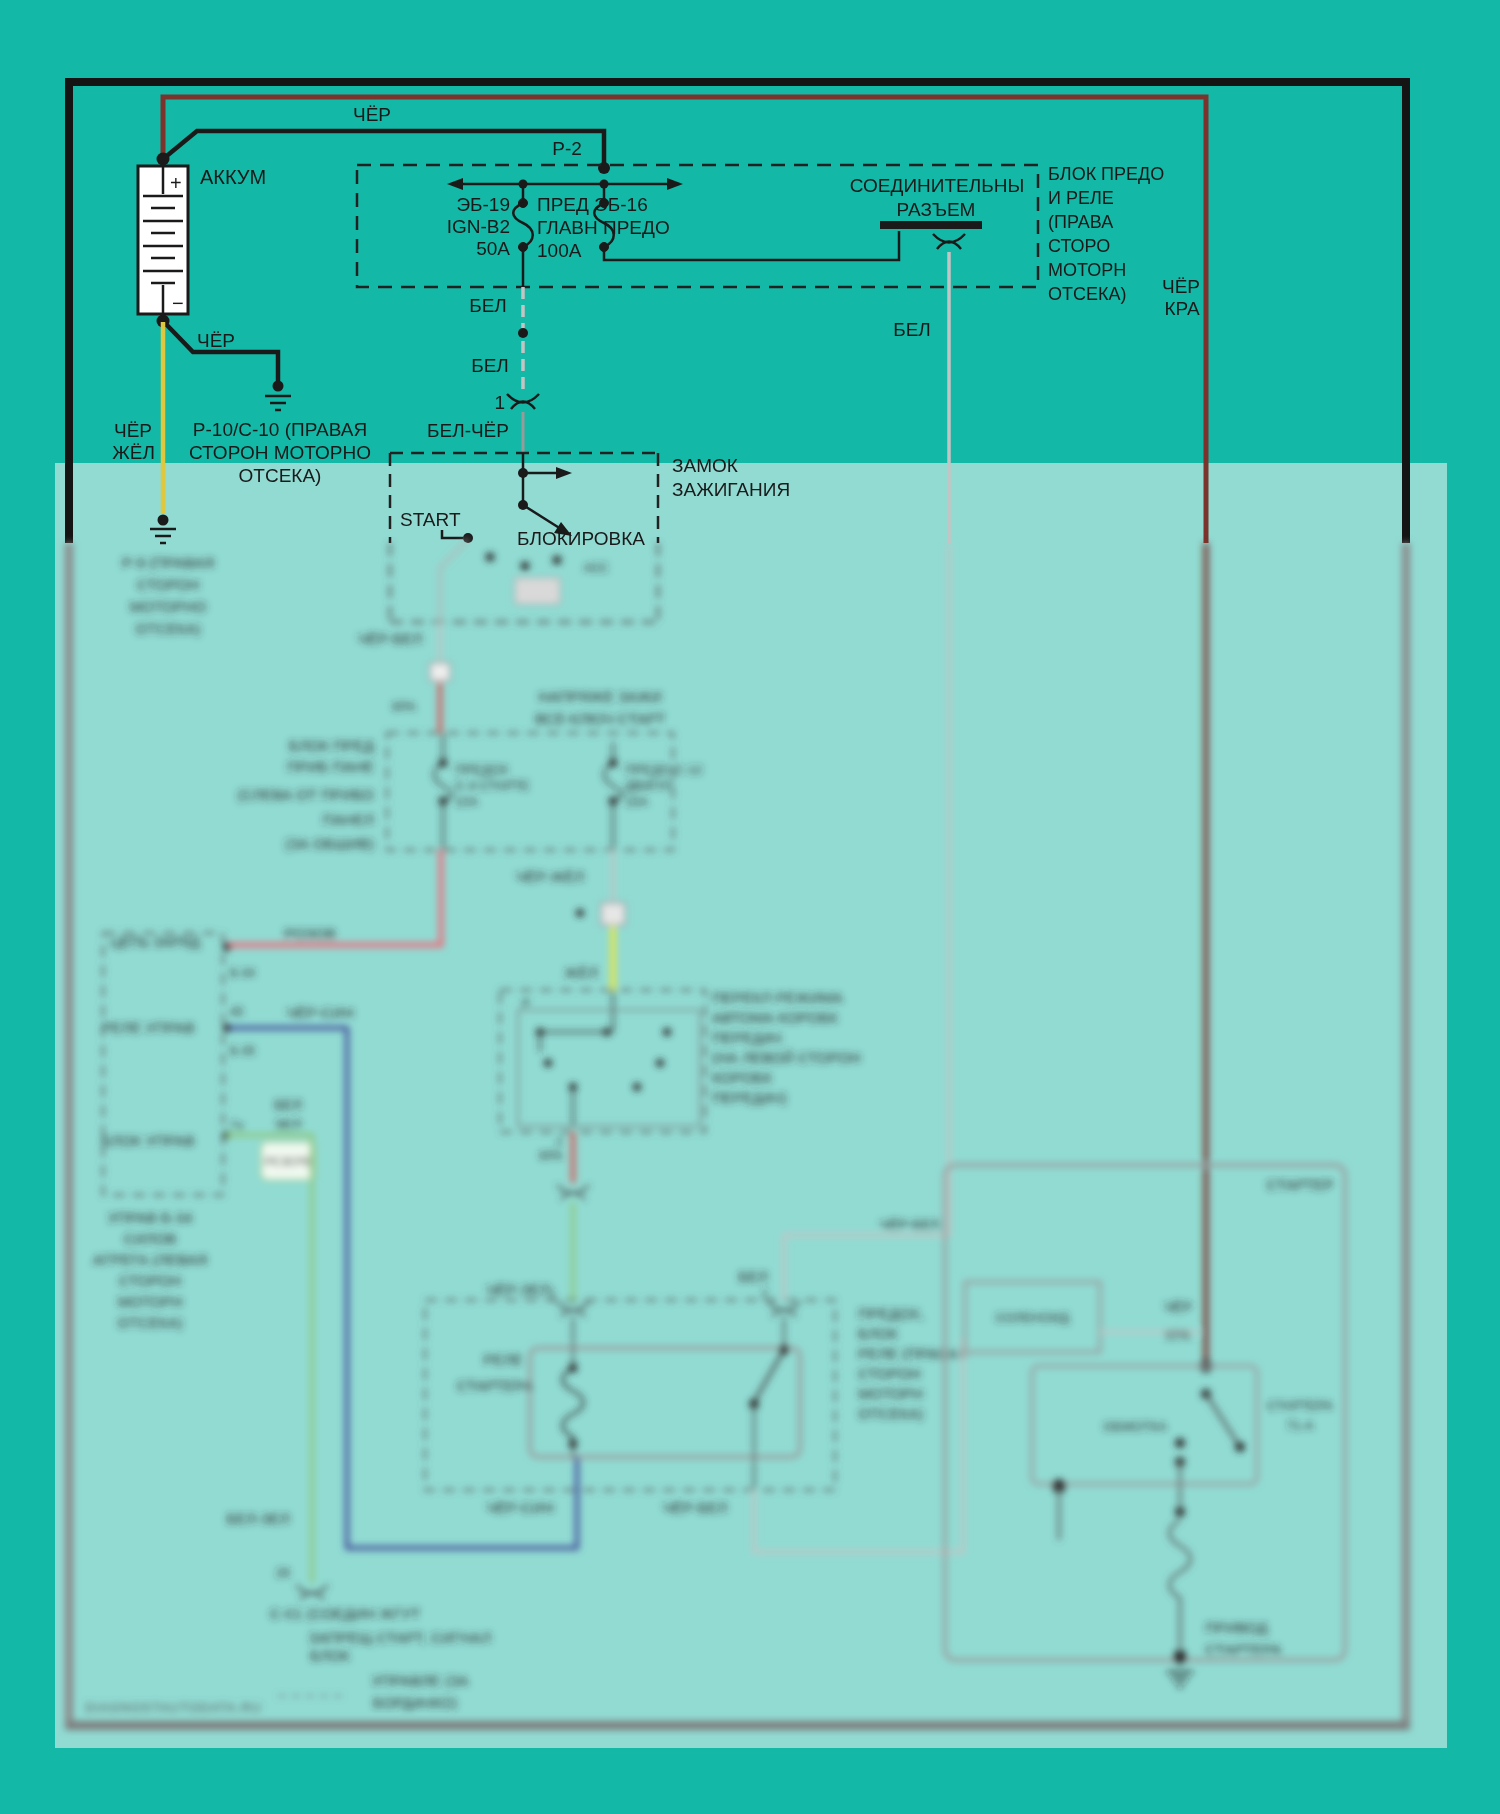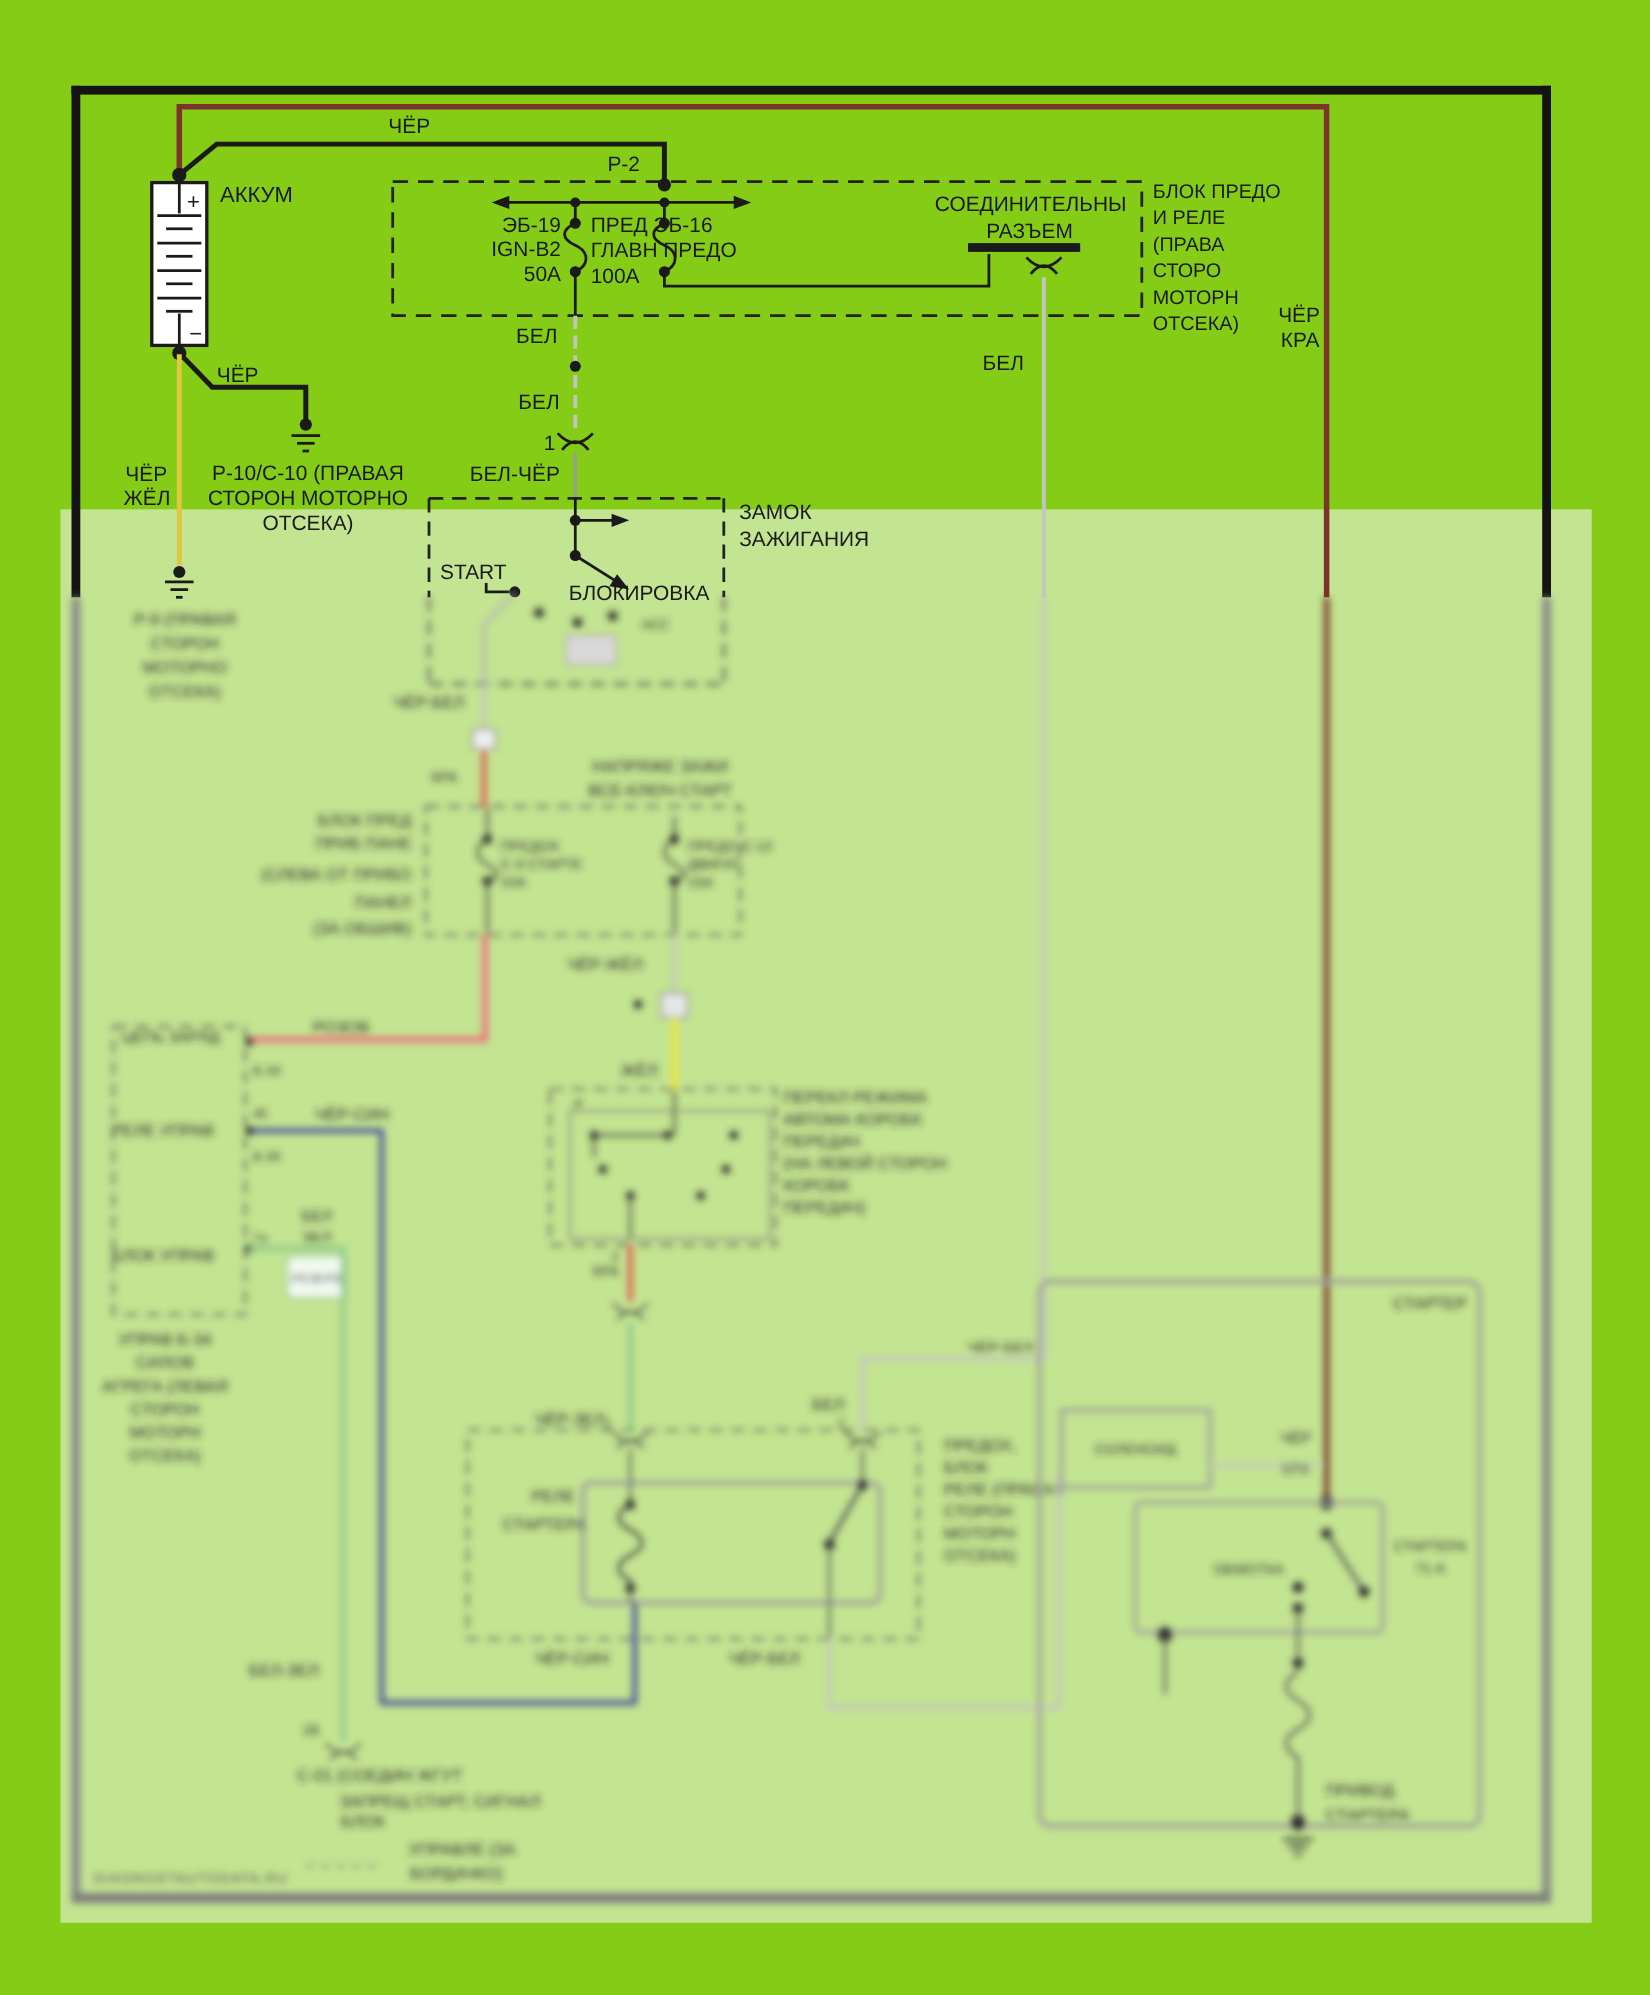--- a/index.html
+++ b/index.html
@@ -1,16 +1,16 @@
 <!DOCTYPE html>
 <html><head>
 <meta charset="utf-8">
 <style>
   html,body{margin:0;padding:0;background:#ffffff;}
-  .page{position:relative;width:1500px;height:1814px;background:#84cc16;overflow:hidden;
+  .page{position:relative;width:1500px;height:1814px;background:#14b8a6;overflow:hidden;
         font-family:"Liberation Sans", sans-serif;}
   svg{position:absolute;left:0;top:0;}
   text{fill:#1a1a1a;font-family:"Liberation Sans", sans-serif;}
   .t20{font-size:20px;} .t19{font-size:19px;} .t18{font-size:18px;}
   .t15{font-size:15px;} .t14{font-size:14px;} .t13{font-size:13px;} .t12{font-size:12px;}
   .mid{text-anchor:middle;} .end{text-anchor:end;}
   .wm{fill:#5a5a5a;letter-spacing:1px;}
   .blurtxt{fill:#2e2e2e;}
 </style>
 </head>

